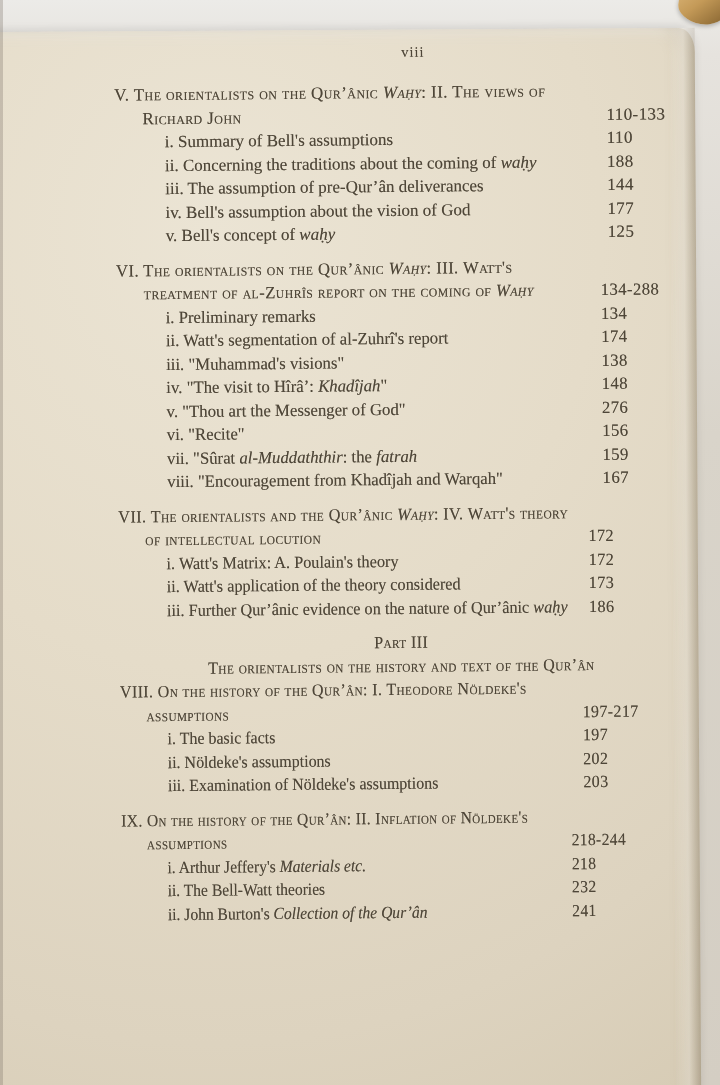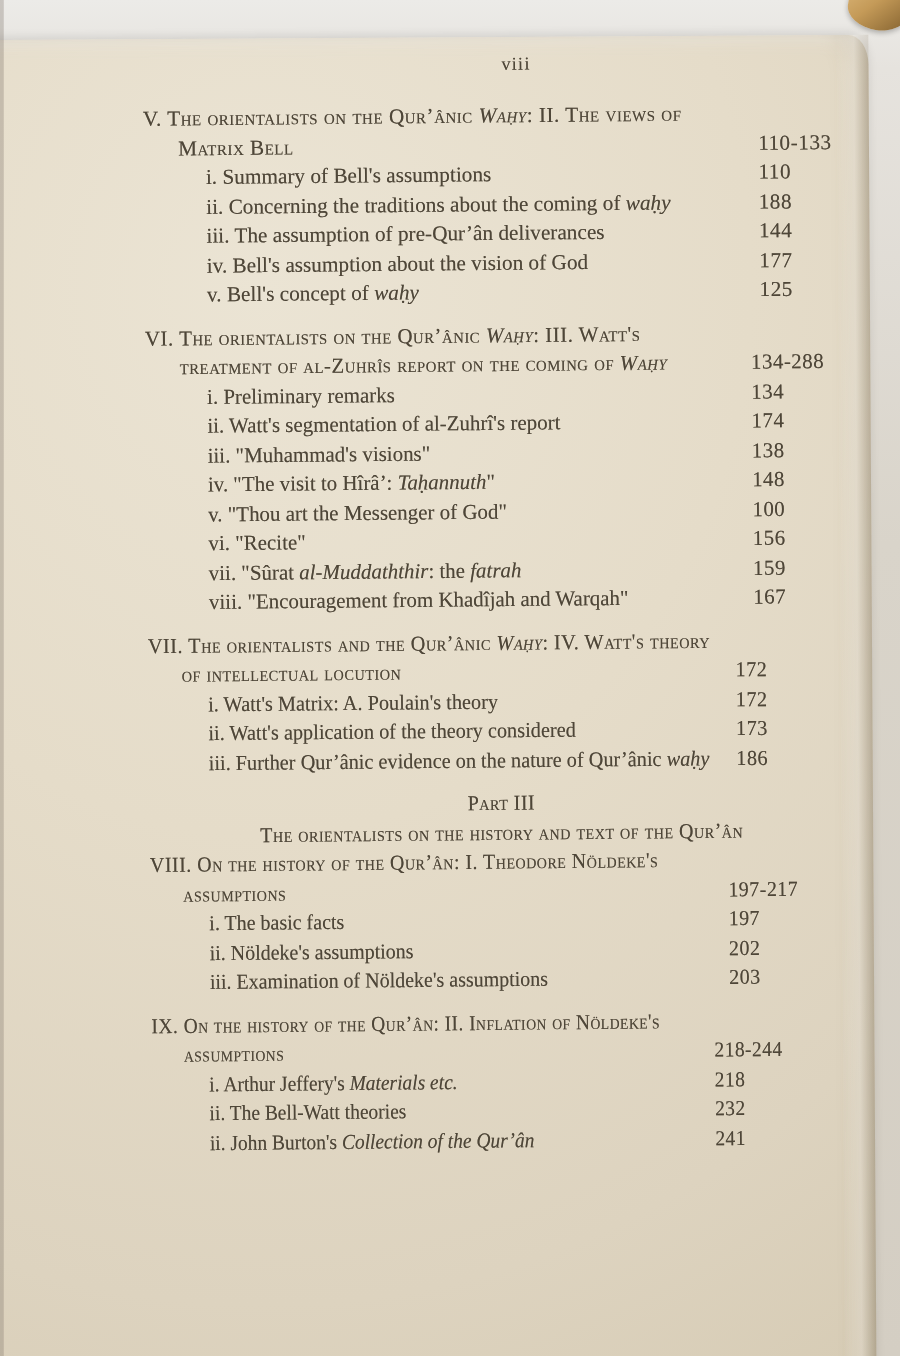--- a/index.html
+++ b/index.html
@@ -46,35 +46,35 @@
     <div class="edge-sheen"></div>
   </div>
   <div class="left-edge"></div>
   <div class="corner-object"></div>
 
   <div class="toc">
     <div class="folio">viii</div>
     <div id="toc-root">
         <div class="block" style="transform: scaleX(1);">
           <div class="row "><span class="txt"><span class="s-sc">V. The orientalists on the Qur’ânic </span><span class="s-it-sc">Waḥy</span><span class="s-sc">: II. The views of</span></span></div>
-          <div class="row indent-sub"><span class="txt"><span class="s-sc">Matrix Bell</span></span><span class="num">110-133</span></div>
+          <div class="row indent-sub"><span class="txt"><span class="s-sc">Richard John</span></span><span class="num">110-133</span></div>
           <div class="row indent-entry"><span class="txt"><span class="s-plain">i. Summary of Bell's assumptions</span></span><span class="num">110</span></div>
           <div class="row indent-entry"><span class="txt"><span class="s-plain">ii. Concerning the traditions about the coming of </span><span class="s-it">waḥy</span></span><span class="num">188</span></div>
           <div class="row indent-entry"><span class="txt"><span class="s-plain">iii. The assumption of pre-Qur’ân deliverances</span></span><span class="num">144</span></div>
           <div class="row indent-entry"><span class="txt"><span class="s-plain">iv. Bell's assumption about the vision of God</span></span><span class="num">177</span></div>
           <div class="row indent-entry"><span class="txt"><span class="s-plain">v. Bell's concept of </span><span class="s-it">waḥy</span></span><span class="num">125</span></div>
         </div>
         <div class="block" style="transform: scaleX(0.985);">
           <div class="row "><span class="txt"><span class="s-sc">VI. The orientalists on the Qur’ânic </span><span class="s-it-sc">Waḥy</span><span class="s-sc">: III. Watt's</span></span></div>
           <div class="row indent-sub"><span class="txt"><span class="s-sc">treatment of al-Zuhrîs report on the coming of </span><span class="s-it-sc">Waḥy</span></span><span class="num">134-288</span></div>
           <div class="row indent-entry"><span class="txt"><span class="s-plain">i. Preliminary remarks</span></span><span class="num">134</span></div>
           <div class="row indent-entry"><span class="txt"><span class="s-plain">ii. Watt's segmentation of al-Zuhrî's report</span></span><span class="num">174</span></div>
           <div class="row indent-entry"><span class="txt"><span class="s-plain">iii. "Muhammad's visions"</span></span><span class="num">138</span></div>
-          <div class="row indent-entry"><span class="txt"><span class="s-plain">iv. "The visit to Hîrâ’: </span><span class="s-it">Taḥannuth</span><span class="s-plain">"</span></span><span class="num">148</span></div>
-          <div class="row indent-entry"><span class="txt"><span class="s-plain">v. "Thou art the Messenger of God"</span></span><span class="num">100</span></div>
+          <div class="row indent-entry"><span class="txt"><span class="s-plain">iv. "The visit to Hîrâ’: </span><span class="s-it">Khadîjah</span><span class="s-plain">"</span></span><span class="num">148</span></div>
+          <div class="row indent-entry"><span class="txt"><span class="s-plain">v. "Thou art the Messenger of God"</span></span><span class="num">276</span></div>
           <div class="row indent-entry"><span class="txt"><span class="s-plain">vi. "Recite"</span></span><span class="num">156</span></div>
           <div class="row indent-entry"><span class="txt"><span class="s-plain">vii. "Sûrat </span><span class="s-it">al-Muddaththir</span><span class="s-plain">: the </span><span class="s-it">fatrah</span></span><span class="num">159</span></div>
           <div class="row indent-entry"><span class="txt"><span class="s-plain">viii. "Encouragement from Khadîjah and Warqah"</span></span><span class="num">167</span></div>
         </div>
         <div class="block" style="transform: scaleX(0.955);">
           <div class="row "><span class="txt"><span class="s-sc">VII. The orientalists and the Qur’ânic </span><span class="s-it-sc">Waḥy</span><span class="s-sc">: IV. Watt's theory</span></span></div>
           <div class="row indent-sub"><span class="txt"><span class="s-sc">of intellectual locution</span></span><span class="num">172</span></div>
           <div class="row indent-entry"><span class="txt"><span class="s-plain">i. Watt's Matrix: A. Poulain's theory</span></span><span class="num">172</span></div>
           <div class="row indent-entry"><span class="txt"><span class="s-plain">ii. Watt's application of the theory considered</span></span><span class="num">173</span></div>
           <div class="row indent-entry"><span class="txt"><span class="s-plain">iii. Further Qur’ânic evidence on the nature of Qur’ânic </span><span class="s-it">waḥy</span></span><span class="num">186</span></div>

